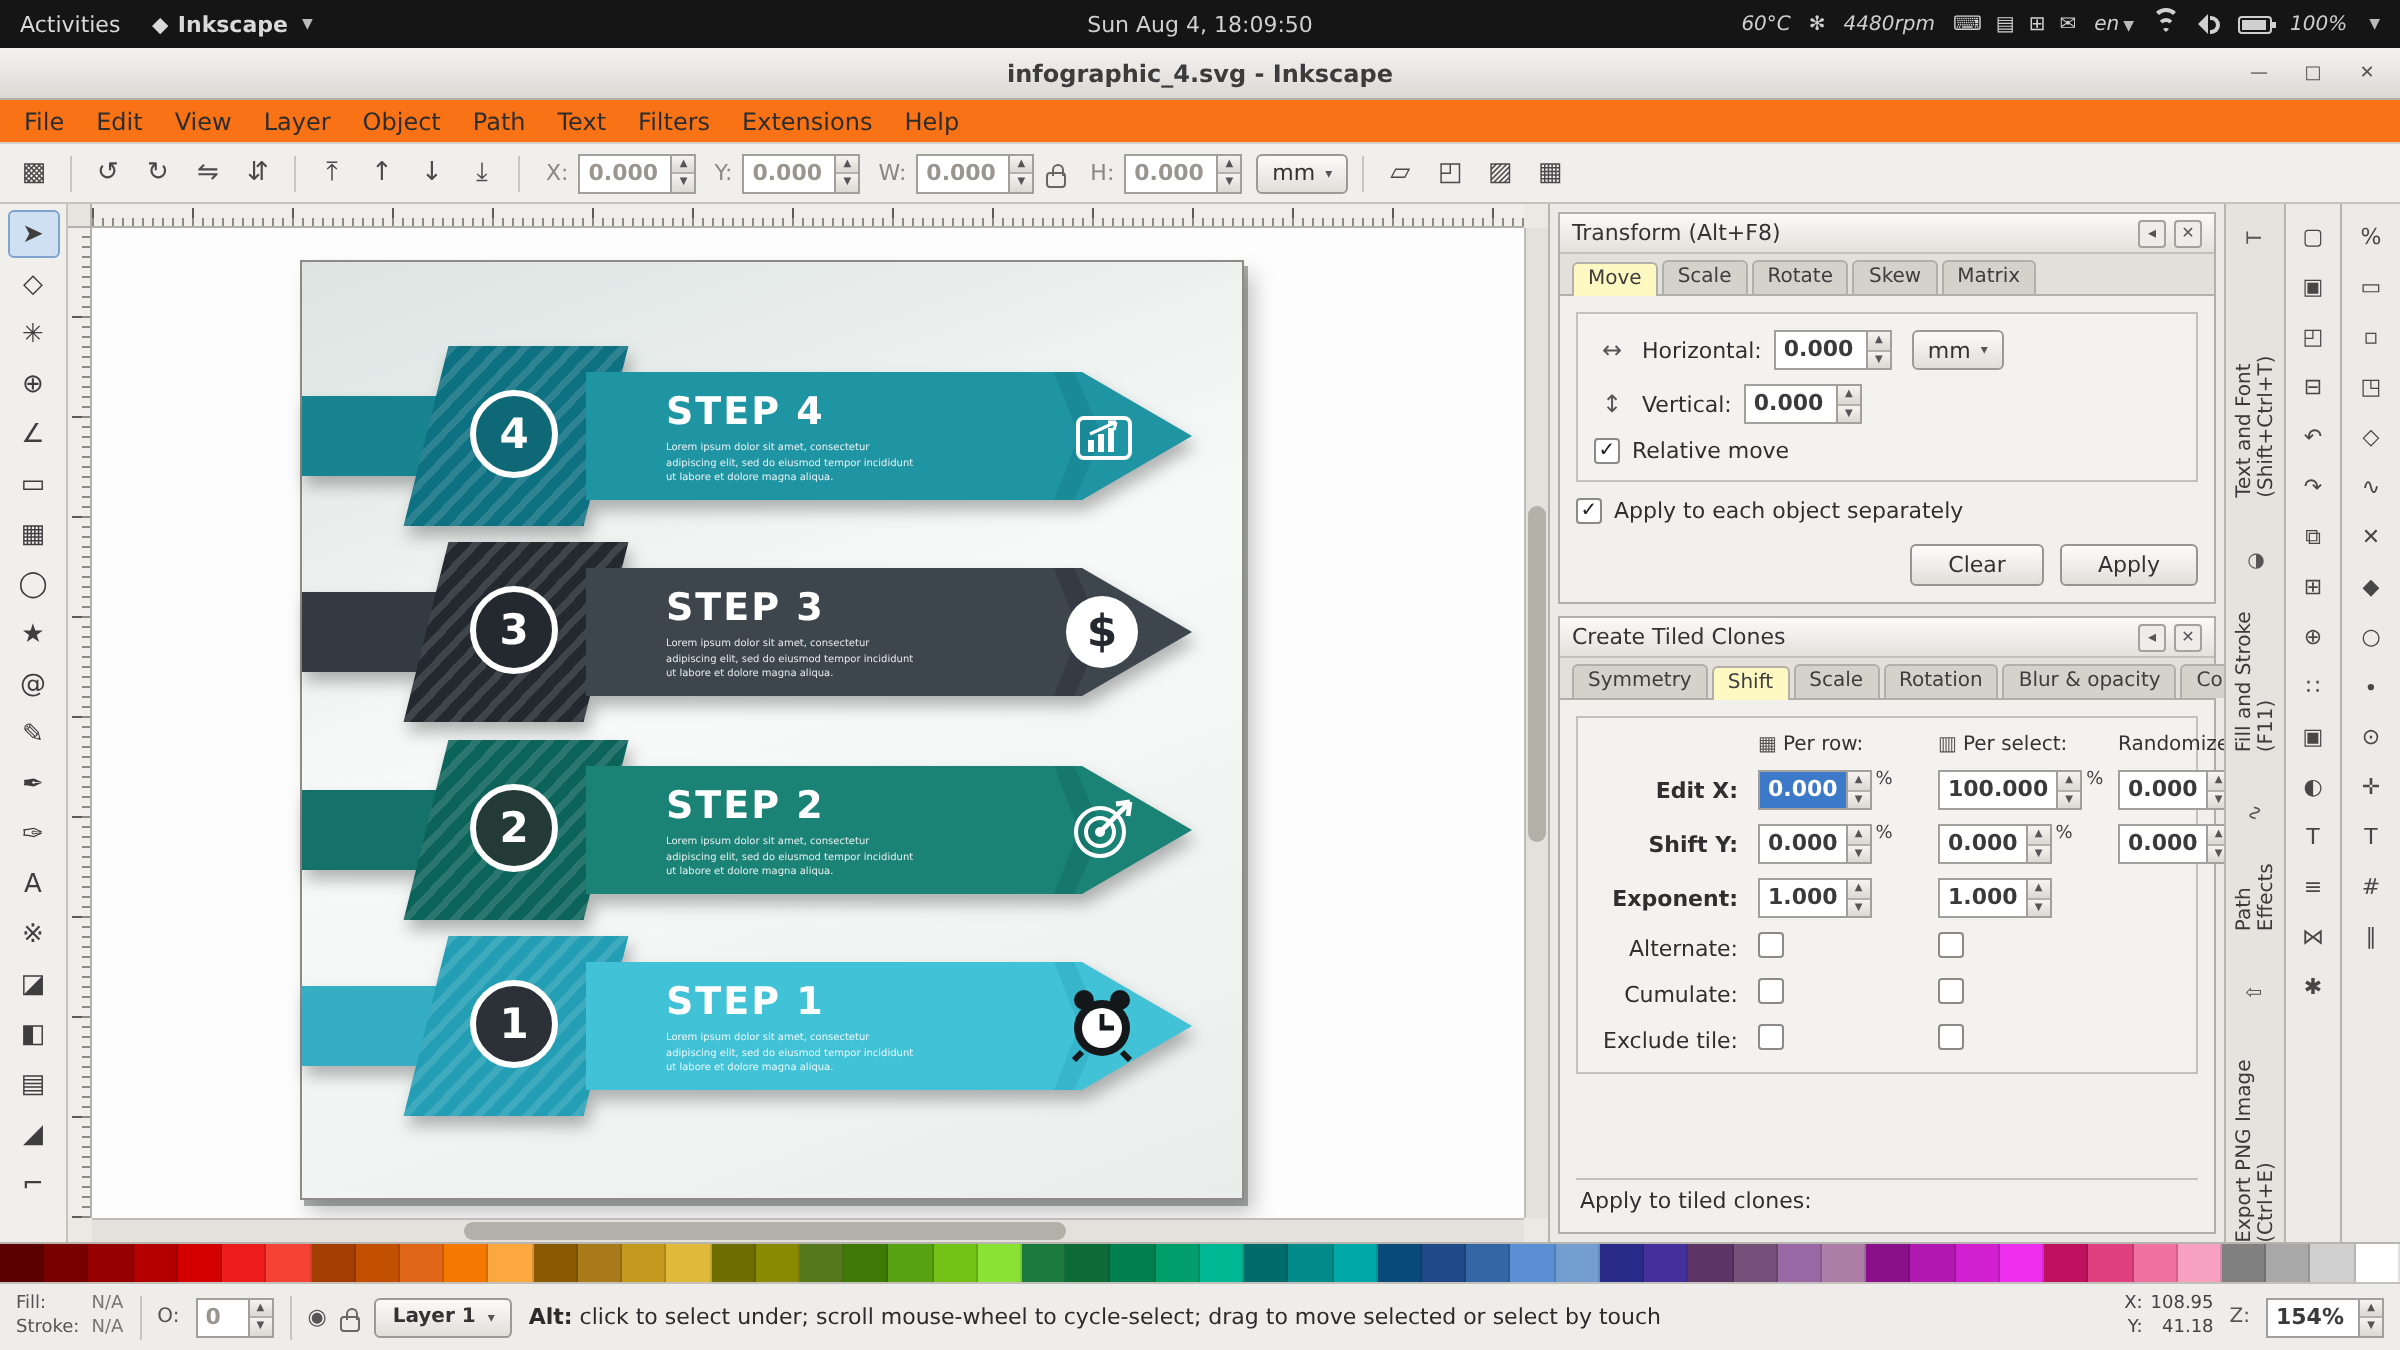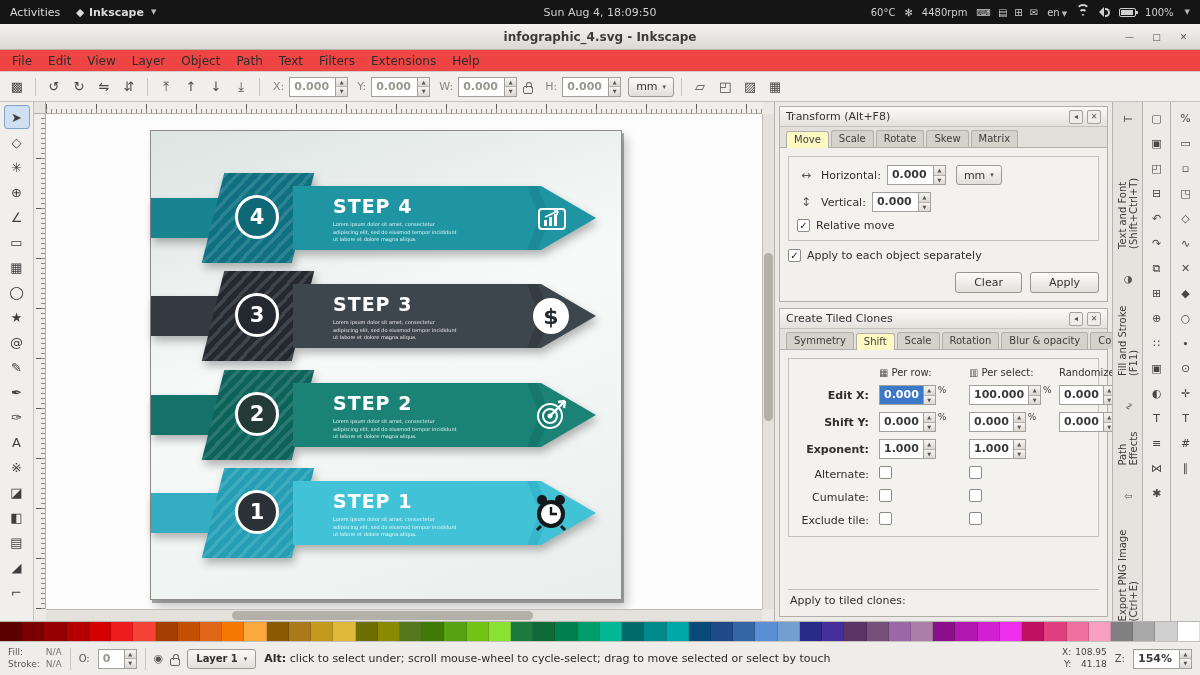--- a/index.html
+++ b/index.html
@@ -6,42 +6,42 @@
   html,body { width:1200px; height:675px; overflow:hidden; }
   body { font-family:"DejaVu Sans","Liberation Sans",sans-serif; font-size:11px; color:#222; background:#d6d2ce; }
   #root { position:relative; width:1200px; height:675px; display:flex; flex-direction:column; }
 
   
   .gnome-bar { height:24px; background:#151515; color:#d9d9d9; display:flex; align-items:center; padding:0 10px; font-size:11px; position:relative; flex:0 0 auto; }
   .gb-left { display:flex; align-items:center; gap:16px; }
   .gb-app { display:flex; align-items:center; gap:5px; font-weight:bold; }
   .gb-center { position:absolute; left:50%; transform:translateX(-50%); color:#cfcfcf; }
   .gb-right { margin-left:auto; display:flex; align-items:center; gap:9px; }
-  .gb-right .glyph { font-size:10px; color:#cfcfcf; }
+  .gb-right .glyph { font-size:10px; color:#cfcfcf;font-style:italic; }
   .caret-s { font-size:7px; margin-left:2px; color:#bbb; }
   .wifi { position:relative; width:14px; height:11px; display:inline-block; }
   .wifi i { position:absolute; left:50%; bottom:0; transform:translateX(-50%); border:2px solid #d0d0d0; border-color:#d0d0d0 transparent transparent transparent; border-radius:50%; }
   .wifi i:nth-child(1){ width:14px; height:14px; }
   .wifi i:nth-child(2){ width:9px; height:9px; }
   .wifi i:nth-child(3){ width:4px; height:4px; border-width:2px; }
   .vol { display:inline-flex; align-items:center; }
   .vol b { width:0; height:0; border:5px solid transparent; border-right-color:#d0d0d0; border-left-width:0; }
   .vol i { width:5px; height:9px; border:2px solid #d0d0d0; border-left:none; border-radius:0 8px 8px 0; margin-left:1px; }
   .batt { position:relative; width:17px; height:9px; border:1px solid #d0d0d0; border-radius:2px; display:inline-block; }
   .batt::after { content:""; position:absolute; right:-3px; top:2px; width:2px; height:3px; background:#d0d0d0; }
   .batt i { position:absolute; left:1px; top:1px; bottom:1px; width:12px; background:#d0d0d0; }
 
   
   .titlebar { height:26px; background:linear-gradient(#f5f3f1,#dcd8d4); border-bottom:1px solid #b4b0ab; display:flex; align-items:center; justify-content:center; position:relative; flex:0 0 auto; }
   .win-title { font-weight:bold; font-size:12px; color:#3c3c3c; }
   .win-btns { position:absolute; right:8px; top:0; bottom:0; display:flex; align-items:center; gap:10px; }
   .win-btn { width:17px; height:17px; border-radius:9px; display:flex; align-items:center; justify-content:center; font-size:9px; color:#555; }
 
   
-  .menubar { height:22px; background:#ef4444; border-bottom:1px solid #d2cec9; display:flex; align-items:center; padding:0 4px; flex:0 0 auto; }
+  .menubar { height:22px; background:#f97316; border-bottom:1px solid #d2cec9; display:flex; align-items:center; padding:0 4px; flex:0 0 auto; }
   .menu-item { padding:2px 8px; font-size:12px; color:#2d2d2d; }
 
   
   .toolctrl { height:30px; background:#f1efec; border-bottom:1px solid #c6c2bd; display:flex; align-items:center; gap:3px; padding:0 6px; flex:0 0 auto; }
   .tc-btn { width:22px; height:22px; display:flex; align-items:center; justify-content:center; font-size:13px; color:#4a4a4a; border:1px solid transparent; border-radius:2px; }
   .divider { width:1px; height:18px; background:#c9c5c0; margin:0 4px; }
   .fld-label { color:#8a8680; font-size:11px; margin:0 2px 0 6px; }
   .spin { display:inline-flex; height:20px;font-weight:bold; }
   .spin .val { min-width:46px; background:#fff; border:1px solid #a39f9a; border-right:none; font-size:11px; line-height:18px; padding:0 4px; color:#3a3a3a; }
   .spin .val.grayed { color:#9a968f; }

